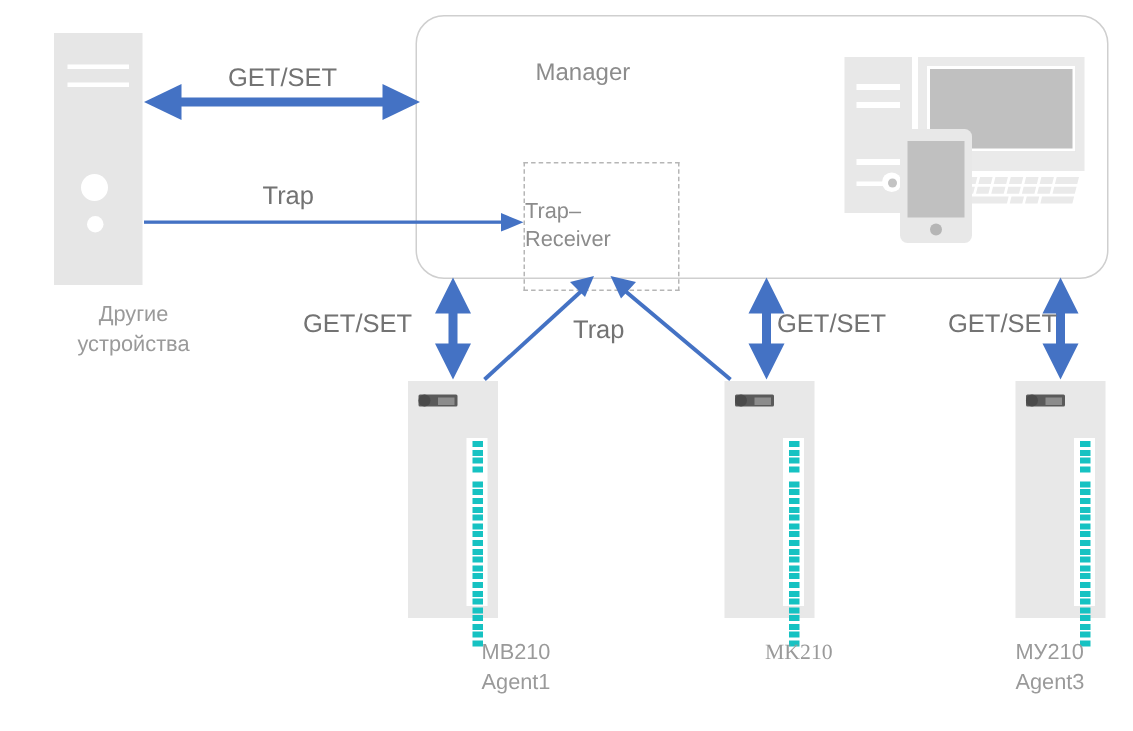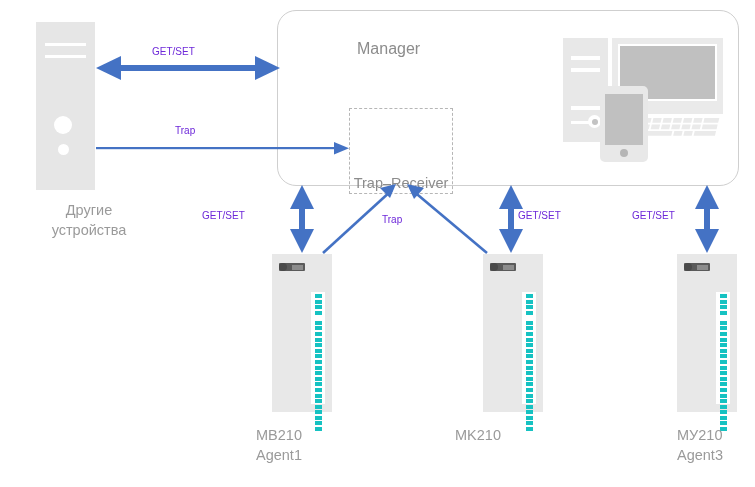--- a/index.html
+++ b/index.html
@@ -14,22 +14,22 @@
     position: relative;
     width: 755px;
     height: 487px;
     background: #ffffff;
     overflow: hidden;
   }
 
   
   .abs { position: absolute; }
   .label {
-    color: #6d28d9;
-    font-size: 10px;
+    color: #737373;
+    font-size: 17px;
     line-height: 17px;
     white-space: nowrap;
   }
   .gray-label {
     color: #9a9a9a;
     font-size: 14.5px;
     line-height: 20px;
     white-space: nowrap;
   }
 
@@ -87,22 +87,22 @@
 
   
   #trap-receiver-box {
     left: 349px;
     top: 108px;
     width: 104px;
     height: 86px;
     border: 1.6px dashed #b6b6b6;
     box-sizing: border-box;
     display: flex;
-    flex-direction: row;
-    align-items: flex-end;
+    flex-direction: column;
+    align-items: flex-start;
     justify-content: center;
   }
   #trap-receiver-box .tr-line {
     color: #8c8c8c;
     font-size: 14.5px;
     line-height: 19px;
     white-space: nowrap;
   }
 
   
@@ -184,22 +184,22 @@
     margin-bottom: 1.6px;
     flex: none;
   }
   .agent-led.gap { margin-bottom: 6px; }
 
   .agent-caption {
     width: 120px;
     text-align: left;
     top: 425px;
   }
-  #agent-caption-1 { left: 256px; }
-  #agent-caption-2 { left: 455px; }
+  #agent-caption-1 { left: 284px; text-align: center; }
+  #agent-caption-2 { left: 510px; font-family: Liberation Serif, serif; }
   #agent-caption-3 { left: 677px; }
 
   
   #arrow-layer { left: 0; top: 0; width: 755px; height: 487px; pointer-events: none; }
 
   
   #label-getset-top   { left: 152px; top: 43px; }
   #label-trap-left    { left: 175px; top: 122px; }
   #label-getset-a1    { left: 202px; top: 207px; }
   #label-trap-mid     { left: 382px; top: 211px; }

